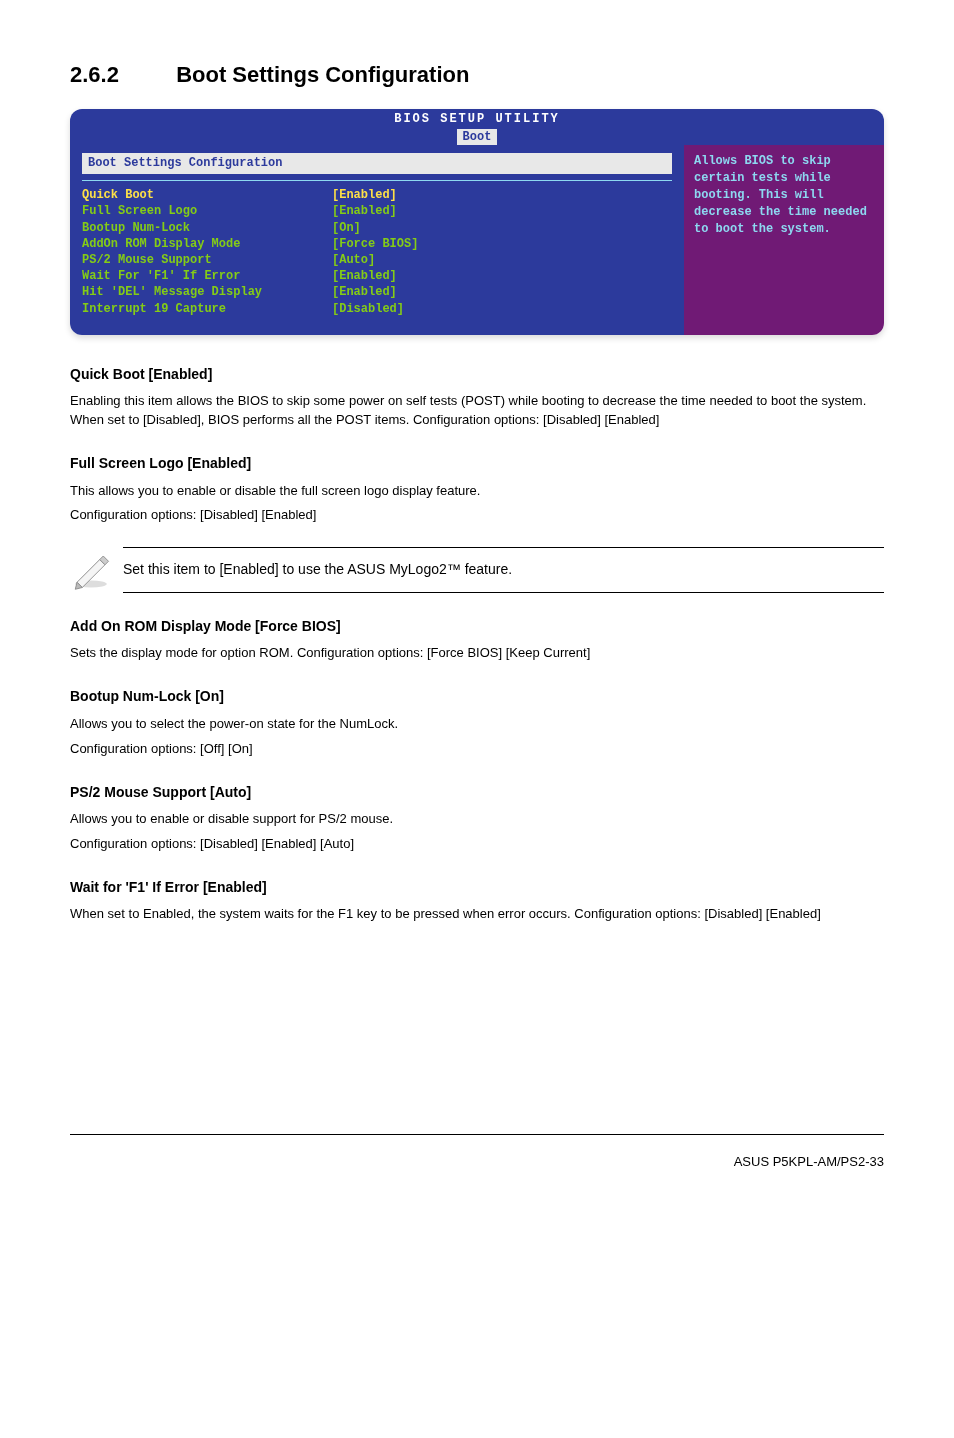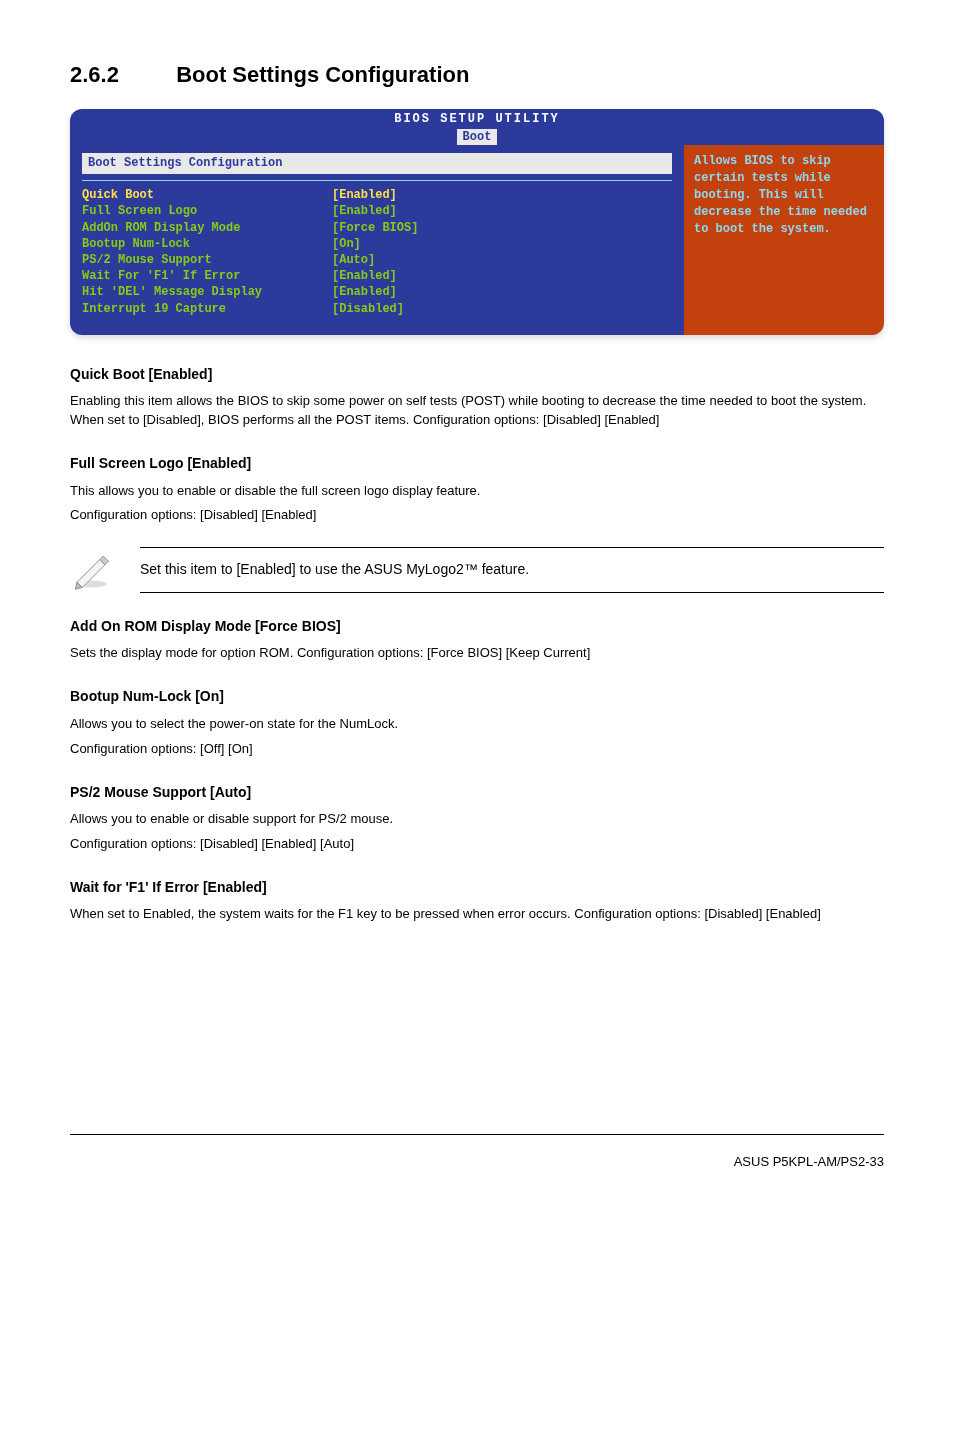--- a/index.html
+++ b/index.html
@@ -42,21 +42,21 @@
       margin-top: 1px;
     }
     .bios-body { display: flex; }
     .bios-left {
       flex: 1;
       background: #2c3a9c;
       padding: 8px 12px 18px 12px;
     }
     .bios-right {
       width: 200px;
-      background: #c2410c;
+      background: #701a75;
       padding: 8px 10px 18px 10px;
       color: #8dd8f0;
       font-weight: bold;
     }
     .bios-panel-title {
       background: #e8e8e8;
       color: #2c3a9c;
       font-weight: bold;
       padding: 2px 6px;
       margin-bottom: 6px;
@@ -73,21 +73,21 @@
       margin-bottom: 8px;
     }
     p.body-text {
       font-size: 13px;
       margin-bottom: 6px;
       line-height: 1.45;
     }
     .note-row {
       display: flex;
       align-items: center;
-      gap: 28px;
+      gap: 11px;
       margin: 22px 0 18px 0;
     }
     .note-text {
       flex: 1;
       border-top: 1px solid #000;
       border-bottom: 1px solid #000;
       padding: 12px 0;
       font-size: 14px;
     }
     .pencil-icon { width: 42px; height: 42px; }
@@ -120,26 +120,26 @@
       <div id="bios-rows">
           <div class="bios-row selected">
             <span class="bios-label">Quick Boot</span>
             <span class="bios-value">[Enabled]</span>
           </div>
           <div class="bios-row">
             <span class="bios-label">Full Screen Logo</span>
             <span class="bios-value">[Enabled]</span>
           </div>
           <div class="bios-row">
+            <span class="bios-label">Bootup Num-Lock</span>
+            <span class="bios-value">[On]</span>
+          </div>
+          <div class="bios-row">
             <span class="bios-label">AddOn ROM Display Mode</span>
             <span class="bios-value">[Force BIOS]</span>
-          </div>
-          <div class="bios-row">
-            <span class="bios-label">Bootup Num-Lock</span>
-            <span class="bios-value">[On]</span>
           </div>
           <div class="bios-row">
             <span class="bios-label">PS/2 Mouse Support</span>
             <span class="bios-value">[Auto]</span>
           </div>
           <div class="bios-row">
             <span class="bios-label">Wait For 'F1' If Error</span>
             <span class="bios-value">[Enabled]</span>
           </div>
           <div class="bios-row">

